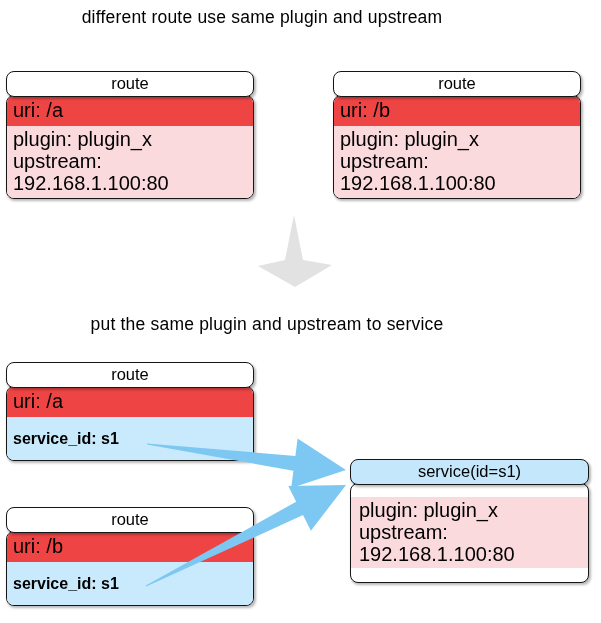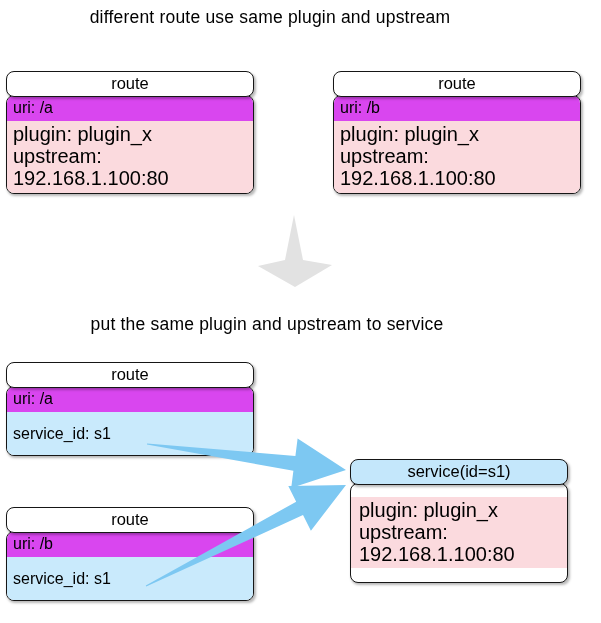--- a/index.html
+++ b/index.html
@@ -17,38 +17,38 @@
     text-align:center; font-size:16.5px; padding:2px 0 3px;
     box-shadow:1.5px 2px 2.5px rgba(0,0,0,0.28);
   }
   .node-header.blue { background:#c4e7fb; }
   .node-body {
     position:relative; z-index:1;
     background:#ffffff; border:1.6px solid #161616; border-radius:8px;
     margin-top:-2px; overflow:hidden;
     box-shadow:1.5px 2px 2.5px rgba(0,0,0,0.28);
   }
-  .row { font-size:16px; padding:3px 6px 4px; background:#d946ef; }
+  .row { font-size:20px; padding:3px 6px 4px; background:#ef4444; }
   .kv-block { padding:2px 6px 4px; }
   .kv { font-size:20px; line-height:22px; }
   .fill-pink { background:#fbdade; }
   .fill-blue { background:#c9eafc; }
-  .service-row-blue { padding:13px 6px 12px; font-size:16px; }
+  .service-row-blue { padding:13px 6px 12px; font-size:16px;font-weight:bold; }
   .service-pink-block { margin:13px 0 14px; padding:2px 8px 3px; }
   .arrow-layer {
     position:absolute; left:0; top:0; width:601px; height:623px;
     z-index:5; pointer-events:none;
   }
 </style>
 </head>
 <body>
 
 <div class="canvas">
 
-  <div class="diagram-title" style="left:8px; top:7px; width:524px;">different route use same plugin and upstream</div>
+  <div class="diagram-title" style="left:0; top:7px; width:524px;">different route use same plugin and upstream</div>
 
   <div class="node" style="left:6px; top:71px; width:248px;">
     <div class="node-header">route</div>
     <div class="node-body">
       <div class="row">uri: /a</div>
       <div class="kv-block fill-pink">
         <div class="kv">plugin: plugin_x</div>
         <div class="kv">upstream: 192.168.1.100:80</div>
       </div>
     </div>
@@ -76,21 +76,21 @@
   </div>
 
   <div class="node" style="left:6px; top:507px; width:248px;">
     <div class="node-header">route</div>
     <div class="node-body">
       <div class="row">uri: /b</div>
       <div class="service-row-blue fill-blue">service_id: s1</div>
     </div>
   </div>
 
-  <div class="node" style="left:350px; top:459px; width:218px;">
+  <div class="node" style="left:350px; top:459px; width:239px;">
     <div class="node-header blue">service(id=s1)</div>
     <div class="node-body">
       <div class="service-pink-block fill-pink">
         <div class="kv">plugin: plugin_x</div>
         <div class="kv">upstream: 192.168.1.100:80</div>
       </div>
     </div>
   </div>
 
   <svg class="arrow-layer" viewBox="0 0 601 623" xmlns="http://www.w3.org/2000/svg">

